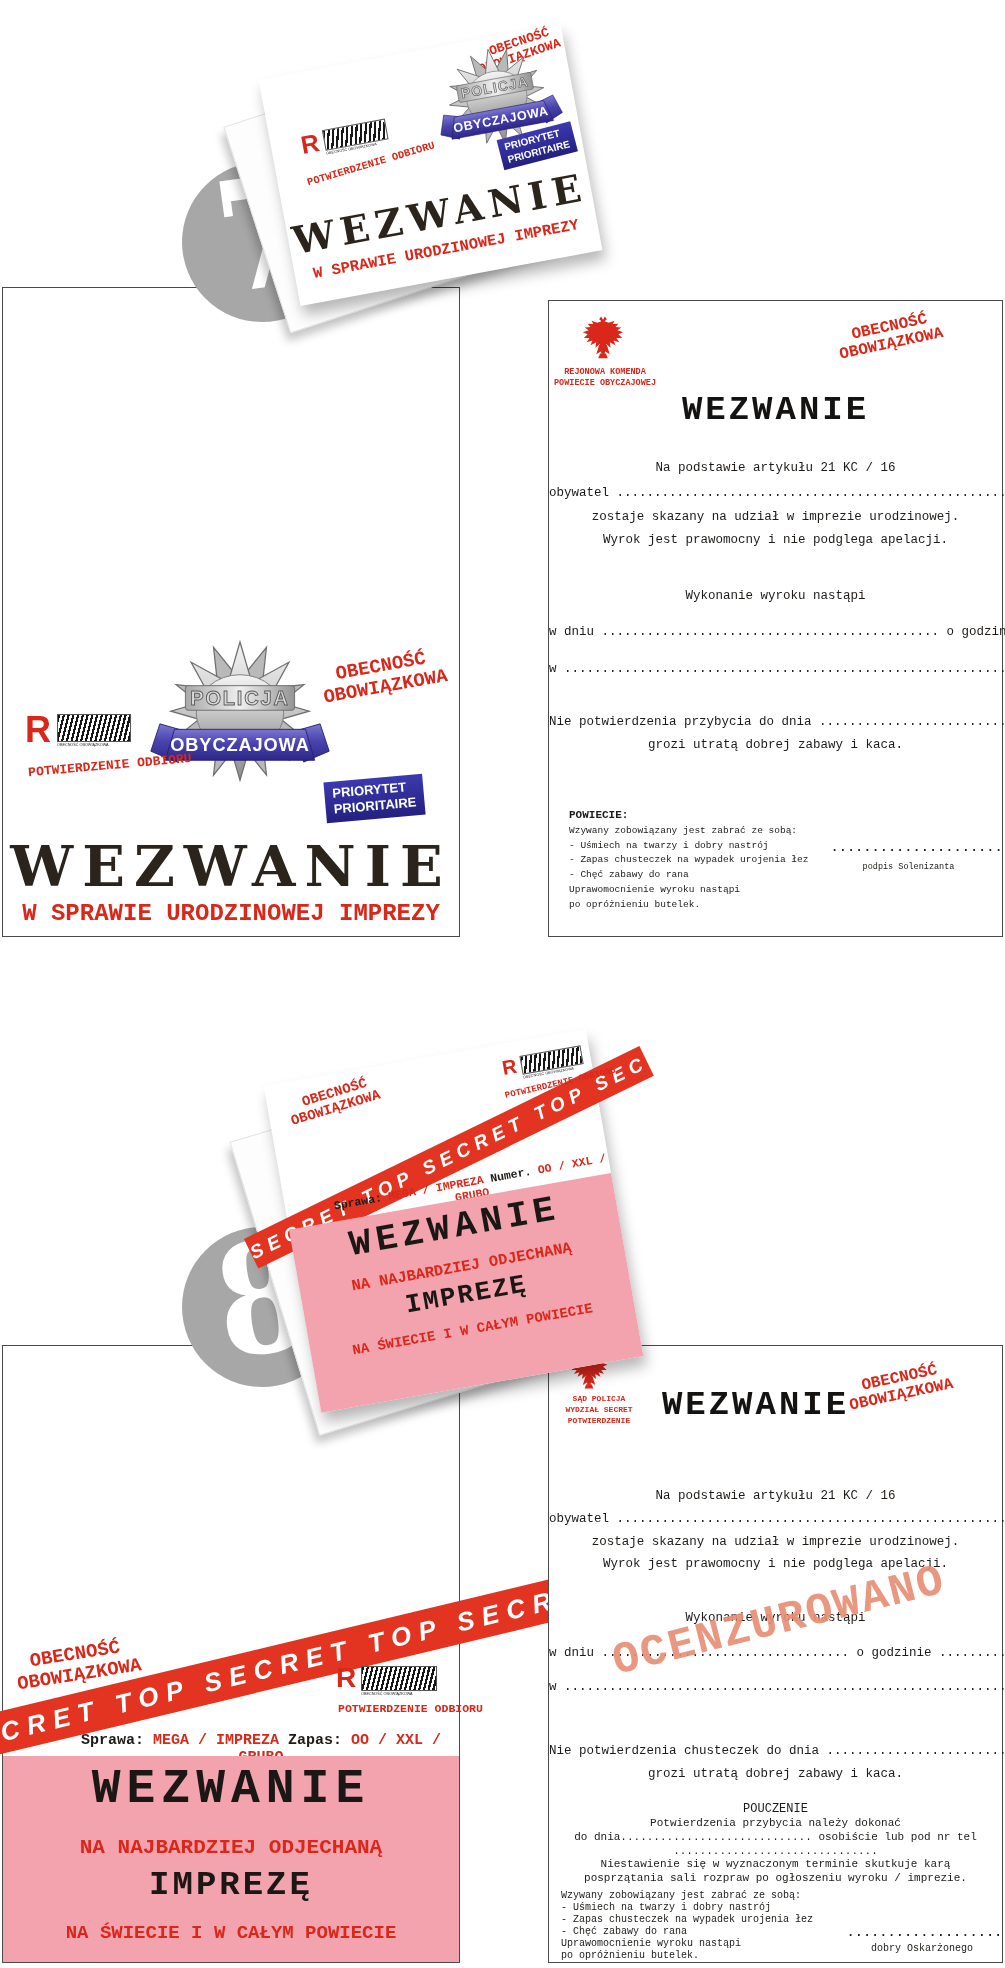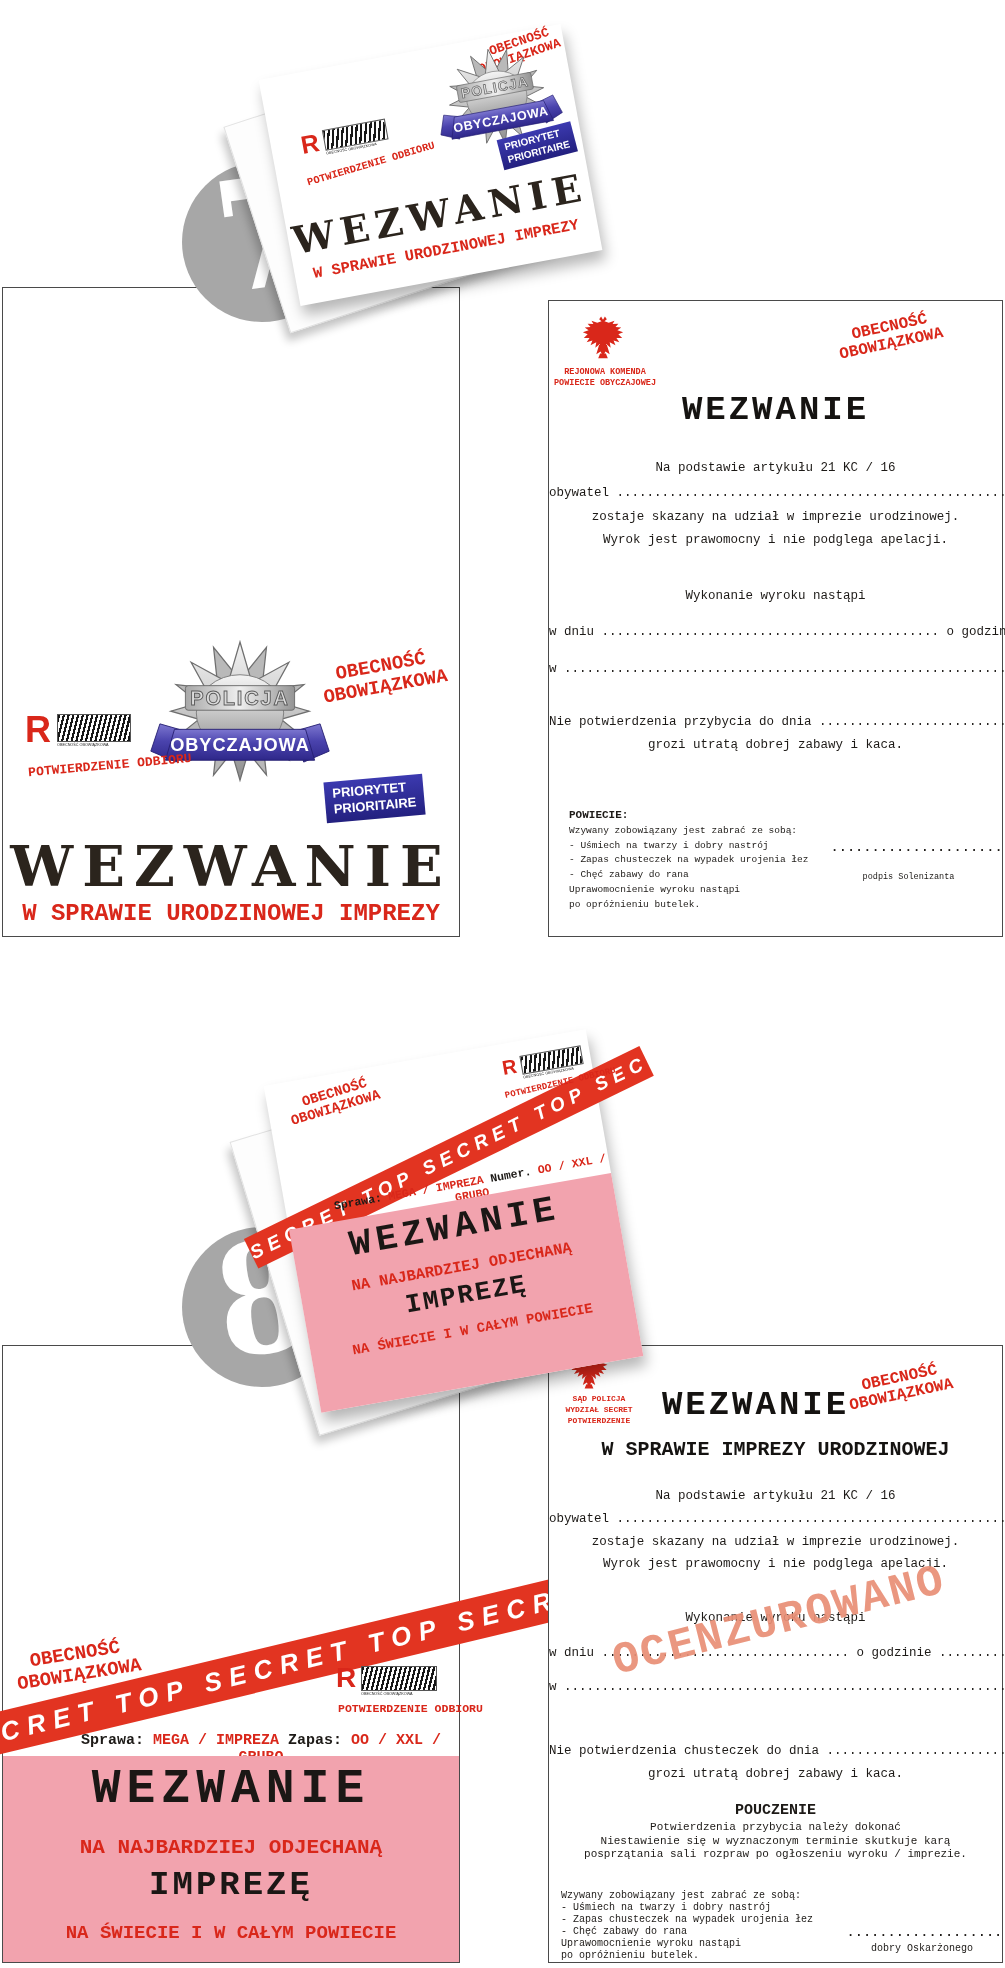--- a/index.html
+++ b/index.html
@@ -131,21 +131,21 @@
       <span style="display:block;font-size:11px;font-weight:bold">POWIECIE:</span>
       <span style="display:block">Wzywany zobowiązany jest zabrać ze sobą:</span>
       <span style="display:block">- Uśmiech na twarzy i dobry nastrój</span>
       <span style="display:block">- Zapas chusteczek na wypadek urojenia łez</span>
       <span style="display:block">- Chęć zabawy do rana</span>
       <span style="display:block">Uprawomocnienie wyroku nastąpi</span>
       <span style="display:block">po opróżnieniu butelek.</span>
     </div>
     <div class="abs mono" style="left:282px;top:540px;width:155px;text-align:center;color:#1d1a17">
       <span class="sig-dots" style="display:block;font-size:12px">................................</span>
-      <span style="display:block;font-size:8.5px;margin-top:17px">podpis Solenizanta</span>
+      <span style="display:block;font-size:8.5px;margin-top:7px">podpis Solenizanta</span>
     </div>
   </div>
 
   <div class="num-circle" style="left:182px;top:162px;z-index:2">
     <div class="digit">7</div>
   </div>
 
   <div class="back-sheet" style="left:250px;top:78px;width:280px;height:215px;transform:rotate(-18deg);z-index:3"></div>
   <div class="frag" style="left:335px;top:190px">dą</div>
   <div class="frag" style="left:339px;top:218px">zaj</div>
@@ -204,34 +204,34 @@
     </div>
     <svg class="abs" style="left:18px;top:3px" width="44" height="44">
         <use href="#eagle"></use>
       </svg>
     <div class="abs mono red" style="left:4px;top:48px;width:92px;text-align:center;font-weight:bold;font-size:8px;line-height:1.35">
       <span style="display:block">SĄD POLICJA</span>
       <span style="display:block">WYDZIAŁ SECRET</span>
       <span style="display:block">POTWIERDZENIE</span>
     </div>
     <div class="center mono" style="top:40px;font-size:34px;font-weight:bold;letter-spacing:3px;color:#151311;padding-right:40px">WEZWANIE</div>
-    <div class="center mono" style="top:92px;font-size:20px;font-weight:bold;color:#151311">W SPRAWIE IMPREZY URODZINOWEJ</div>
     <div class="body-line mono" style="top:143px;font-size:12.5px">Na podstawie artykułu 21 KC / 16</div>
     <div class="body-line mono" style="top:166px;font-size:12.5px">obywatel ...........................................................</div>
     <div class="body-line mono" style="top:189px;font-size:12.5px">zostaje skazany na udział w imprezie urodzinowej.</div>
     <div class="body-line mono" style="top:211px;font-size:12.5px">Wyrok jest prawomocny i nie podglega apelacji.</div>
     <div class="body-line mono" style="top:265px;font-size:12.5px">Wykonanie wyroku nastąpi</div>
     <div class="body-line mono" style="top:300px;font-size:12.5px">w dniu ................................. o godzinie ...................</div>
     <div class="body-line mono" style="top:334px;font-size:12.5px">w ...................................................................</div>
     <div class="body-line mono" style="top:398px;font-size:12.5px">Nie potwierdzenia chusteczek do dnia ........................</div>
     <div class="body-line mono" style="top:421px;font-size:12.5px">grozi utratą dobrej zabawy i kaca.</div>
     <div class="censor" style="left:-15px;top:250px;width:490px;font-size:44px;letter-spacing:2px;transform:rotate(-14deg)">OCENZUROWANO</div>
     <div class="abs mono" style="left:0;right:0;top:456px;text-align:center;font-size:11px;line-height:1.25;color:#1d1a17">
-      <span style="display:block;font-weight:bold;font-size:15px">POUCZENIE</span>
+      <span style="display:block;font-weight:normal;font-size:12px">POUCZENIE</span>
       <span style="display:block">Potwierdzenia przybycia należy dokonać</span>
+      <span style="display:block">do dnia............................. osobiście lub pod nr tel ...............................</span>
       <span style="display:block">Niestawienie się w wyznaczonym terminie skutkuje karą</span>
       <span style="display:block">posprzątania sali rozpraw po ogłoszeniu wyroku / imprezie.</span>
     </div>
     <div class="abs mono" style="left:12px;top:544px;font-size:10px;line-height:1.2;color:#1d1a17">
       <span style="display:block">Wzywany zobowiązany jest zabrać ze sobą:</span>
       <span style="display:block">- Uśmiech na twarzy i dobry nastrój</span>
       <span style="display:block">- Zapas chusteczek na wypadek urojenia łez</span>
       <span style="display:block">- Chęć zabawy do rana</span>
       <span style="display:block">Uprawomocnienie wyroku nastąpi</span>
       <span style="display:block">po opróżnieniu butelek.</span>

